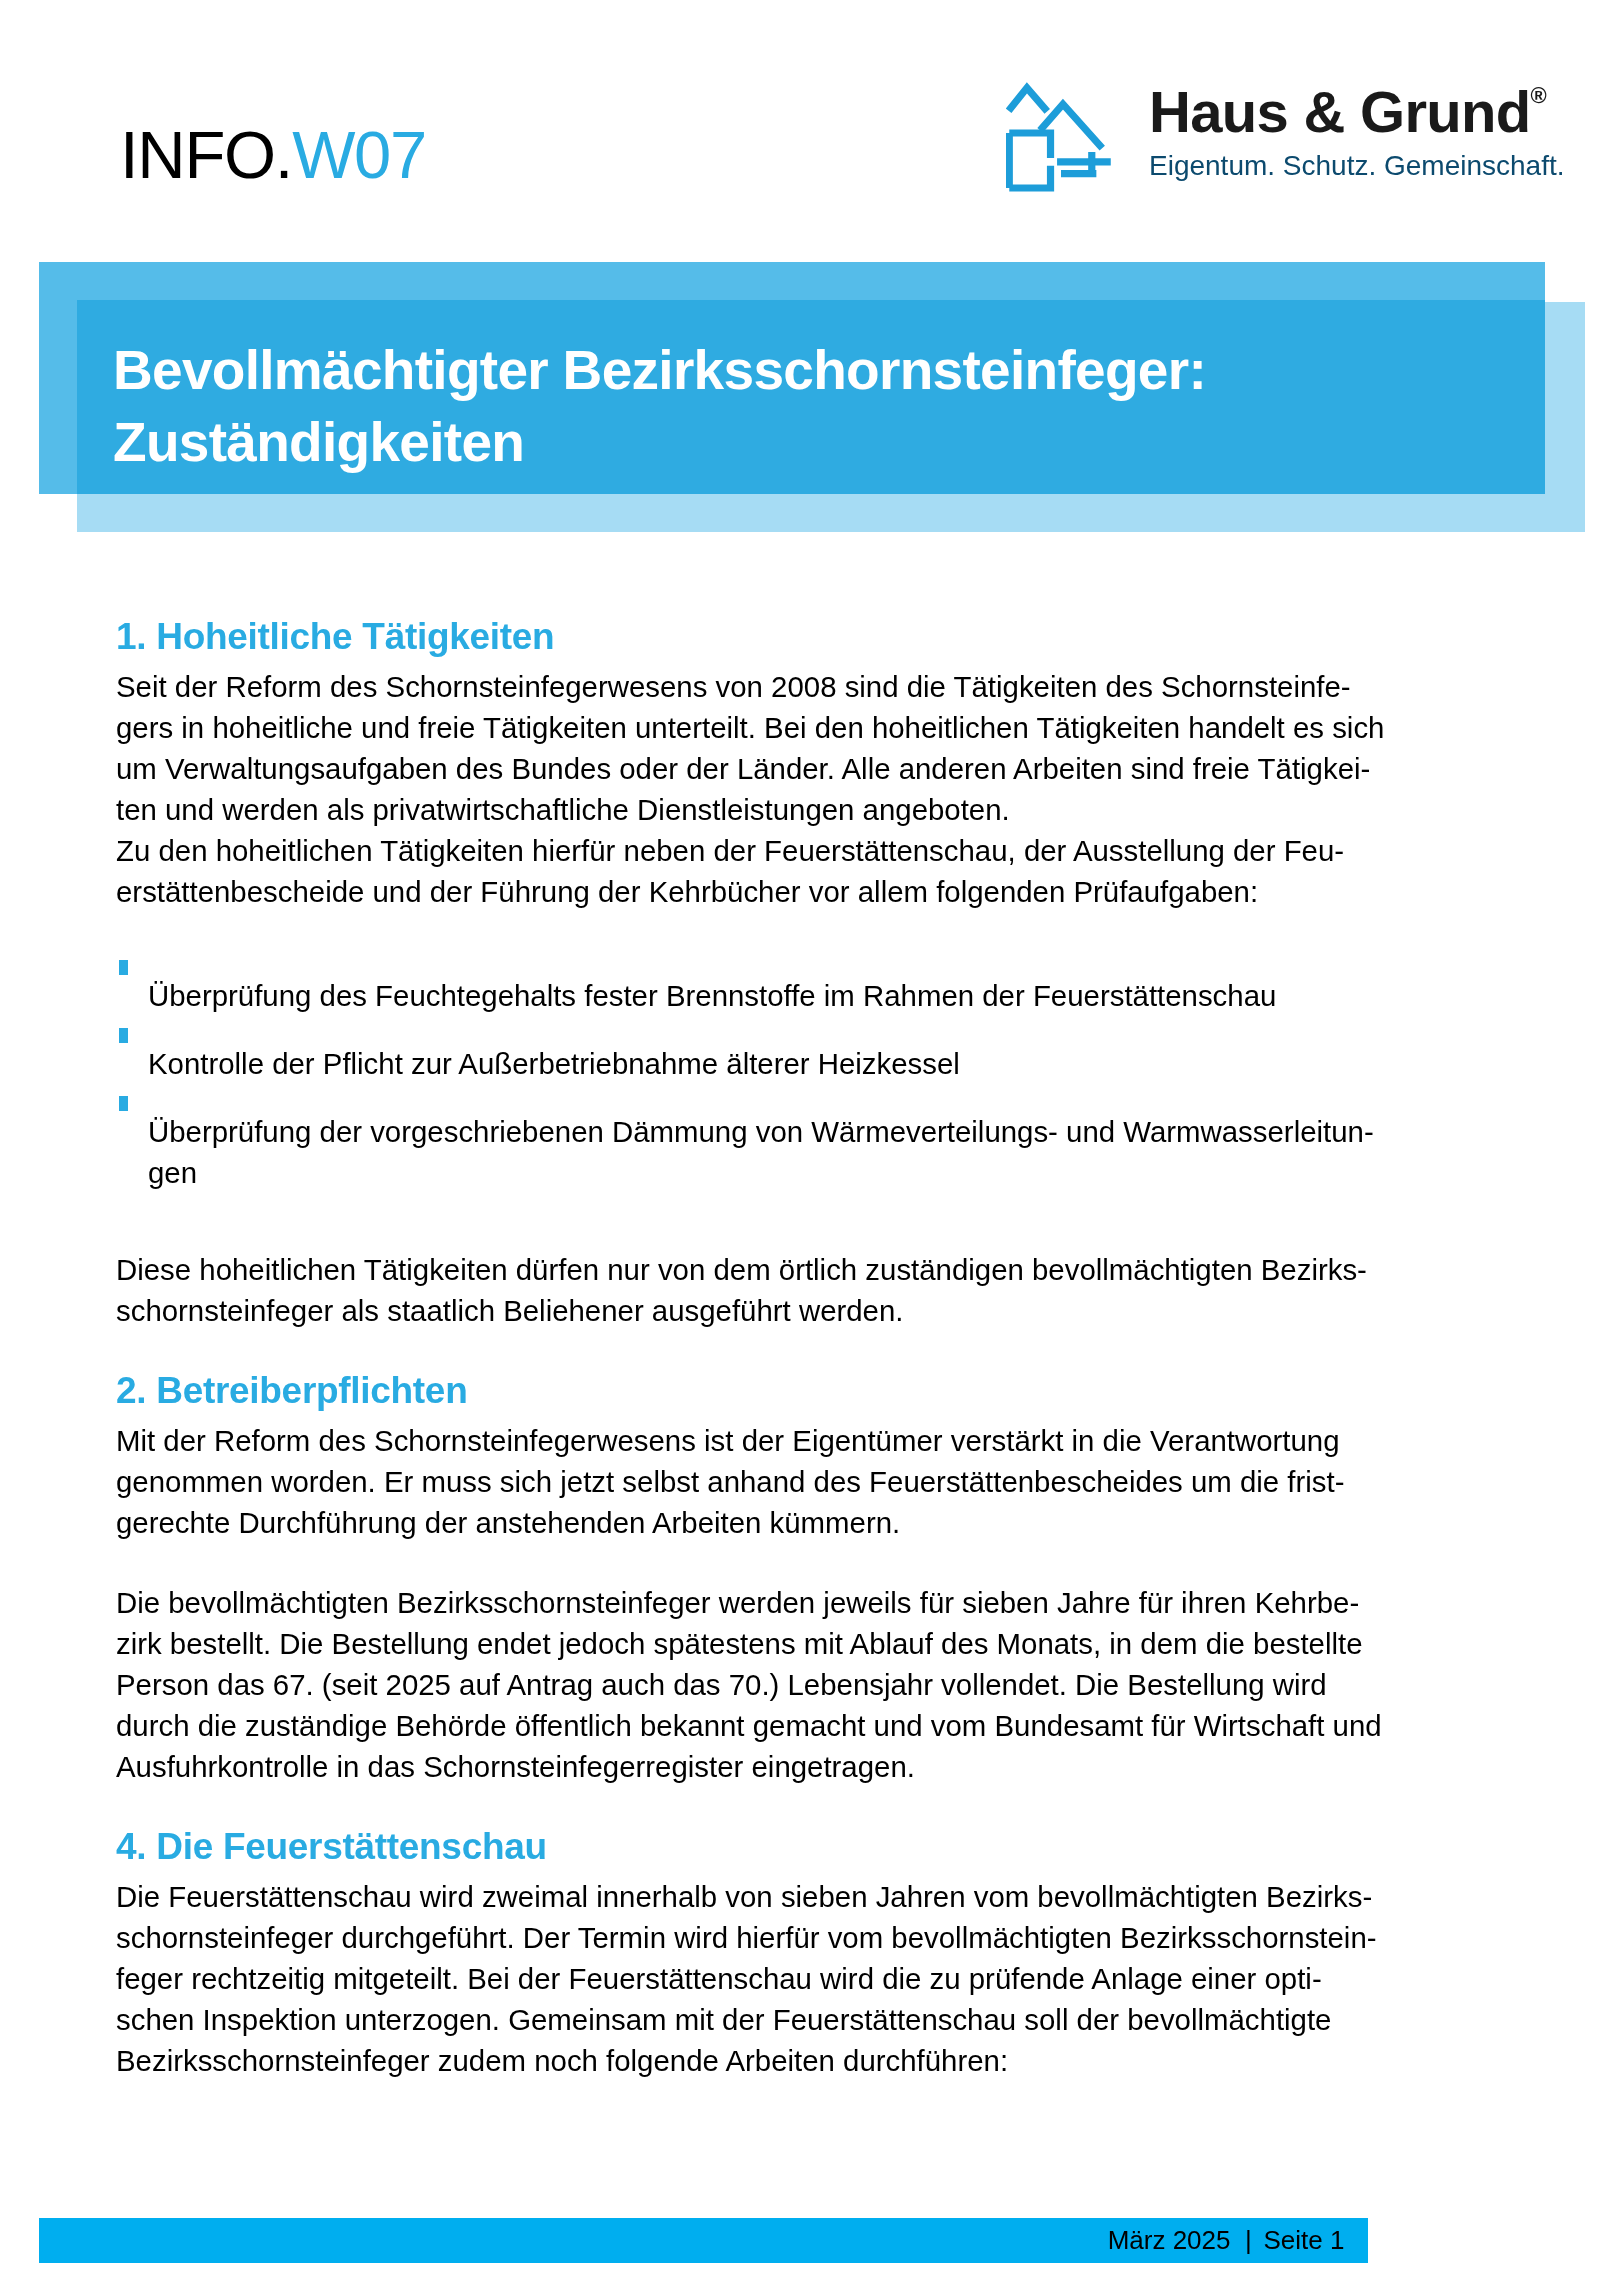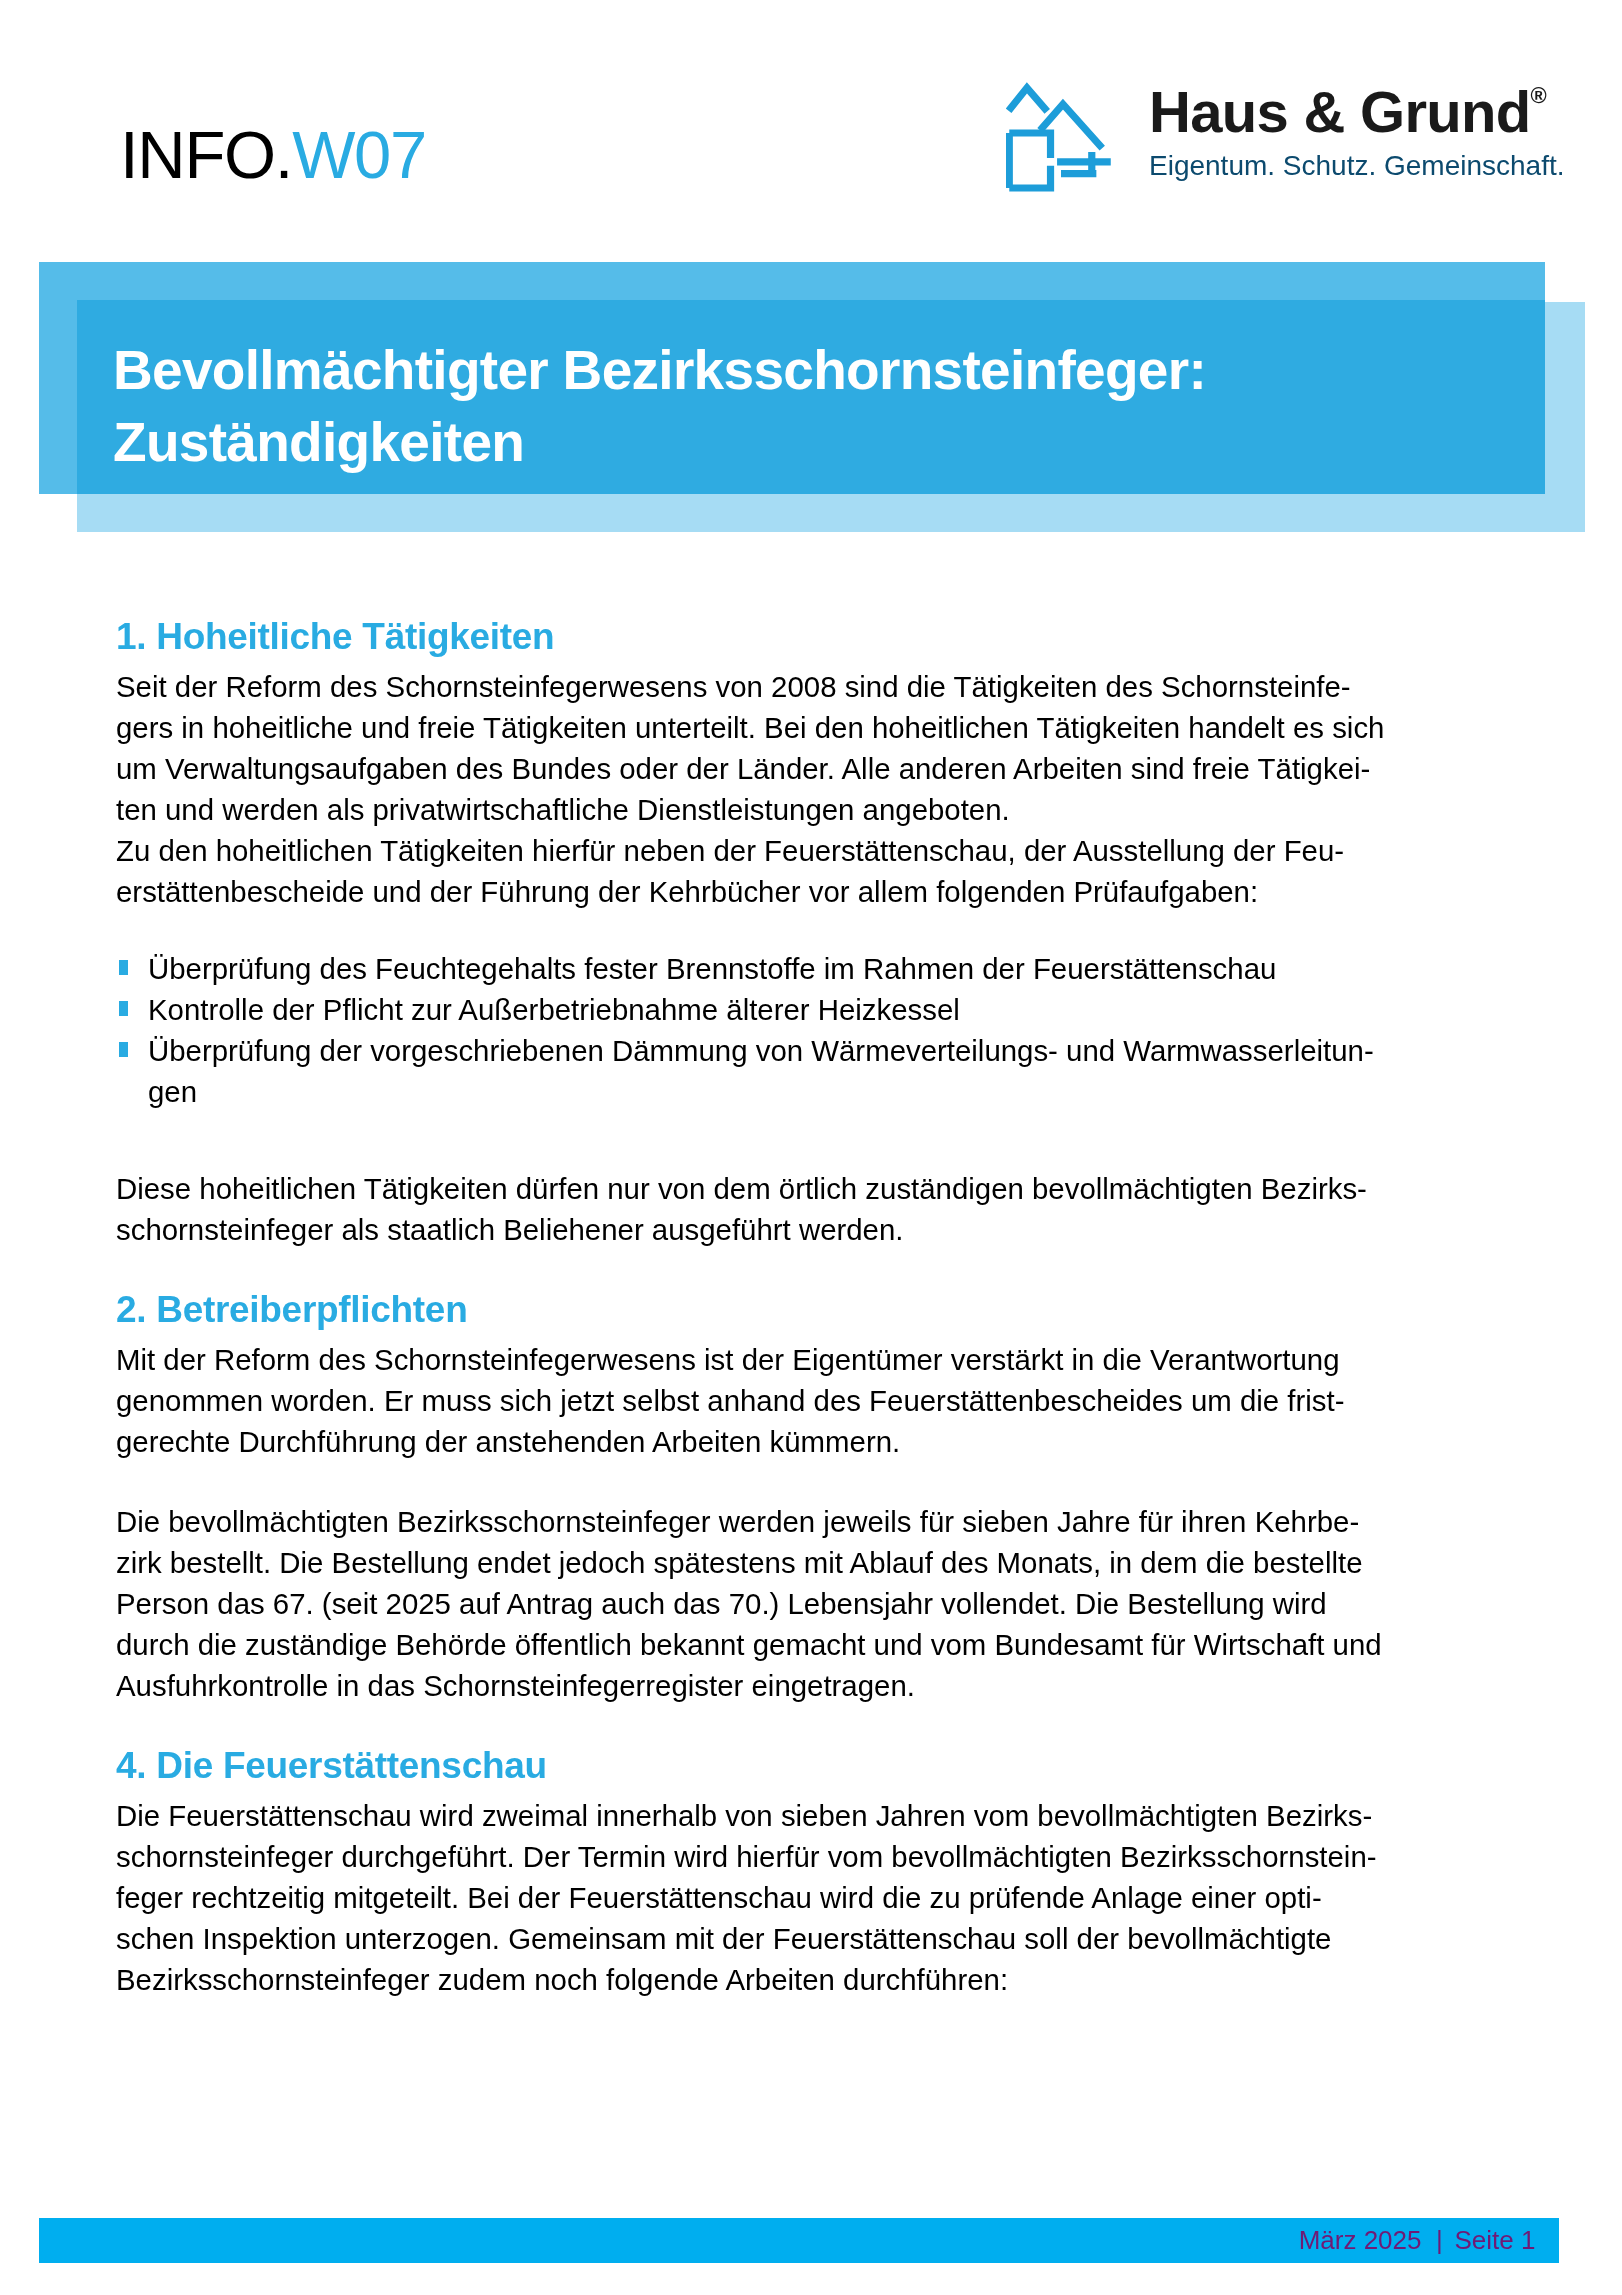--- a/index.html
+++ b/index.html
@@ -39,25 +39,25 @@
   .section p{
     font-size:29.4px;line-height:41px;margin:0;white-space:pre;
   }
   .section p.closing{margin-top:56px;}
   ul.bullets{list-style:none;margin:36px 0 0 0;padding:0;}
   ul.bullets li{display:flex;align-items:flex-start;}
   ul.bullets .marker{
     flex:0 0 auto;width:9.8px;height:14.4px;background:#29abe2;
     margin:12.4px 19.6px 0 2.6px;
   }
-  ul.bullets .btext{font-size:29.4px;line-height:41px;white-space:pre;}
+  ul.bullets .btext{font-size:29.4px;line-height:41px;white-space:pre;margin-top:27px;}
   
   .footer-bar{
-    position:absolute;left:39px;top:2218px;width:1520px;height:45px;
-    background:#00aeef;color:#701a75;display:flex;align-items:center;
+    position:absolute;left:39px;top:2218px;width:1329px;height:45px;
+    background:#00aeef;color:#000000;display:flex;align-items:center;
     justify-content:flex-end;font-size:26px;padding-right:0;box-sizing:border-box;
   }
   .footer-bar .sep{margin:0 11.8px 0 14.4px;font-weight:400;}
   .footer-bar .pad{width:23.6px;flex:0 0 auto;}
 </style>
 </head>
 <body>
 
 <div class="doc-code">
   <span>INFO.</span><span class="suffix">W07</span>

